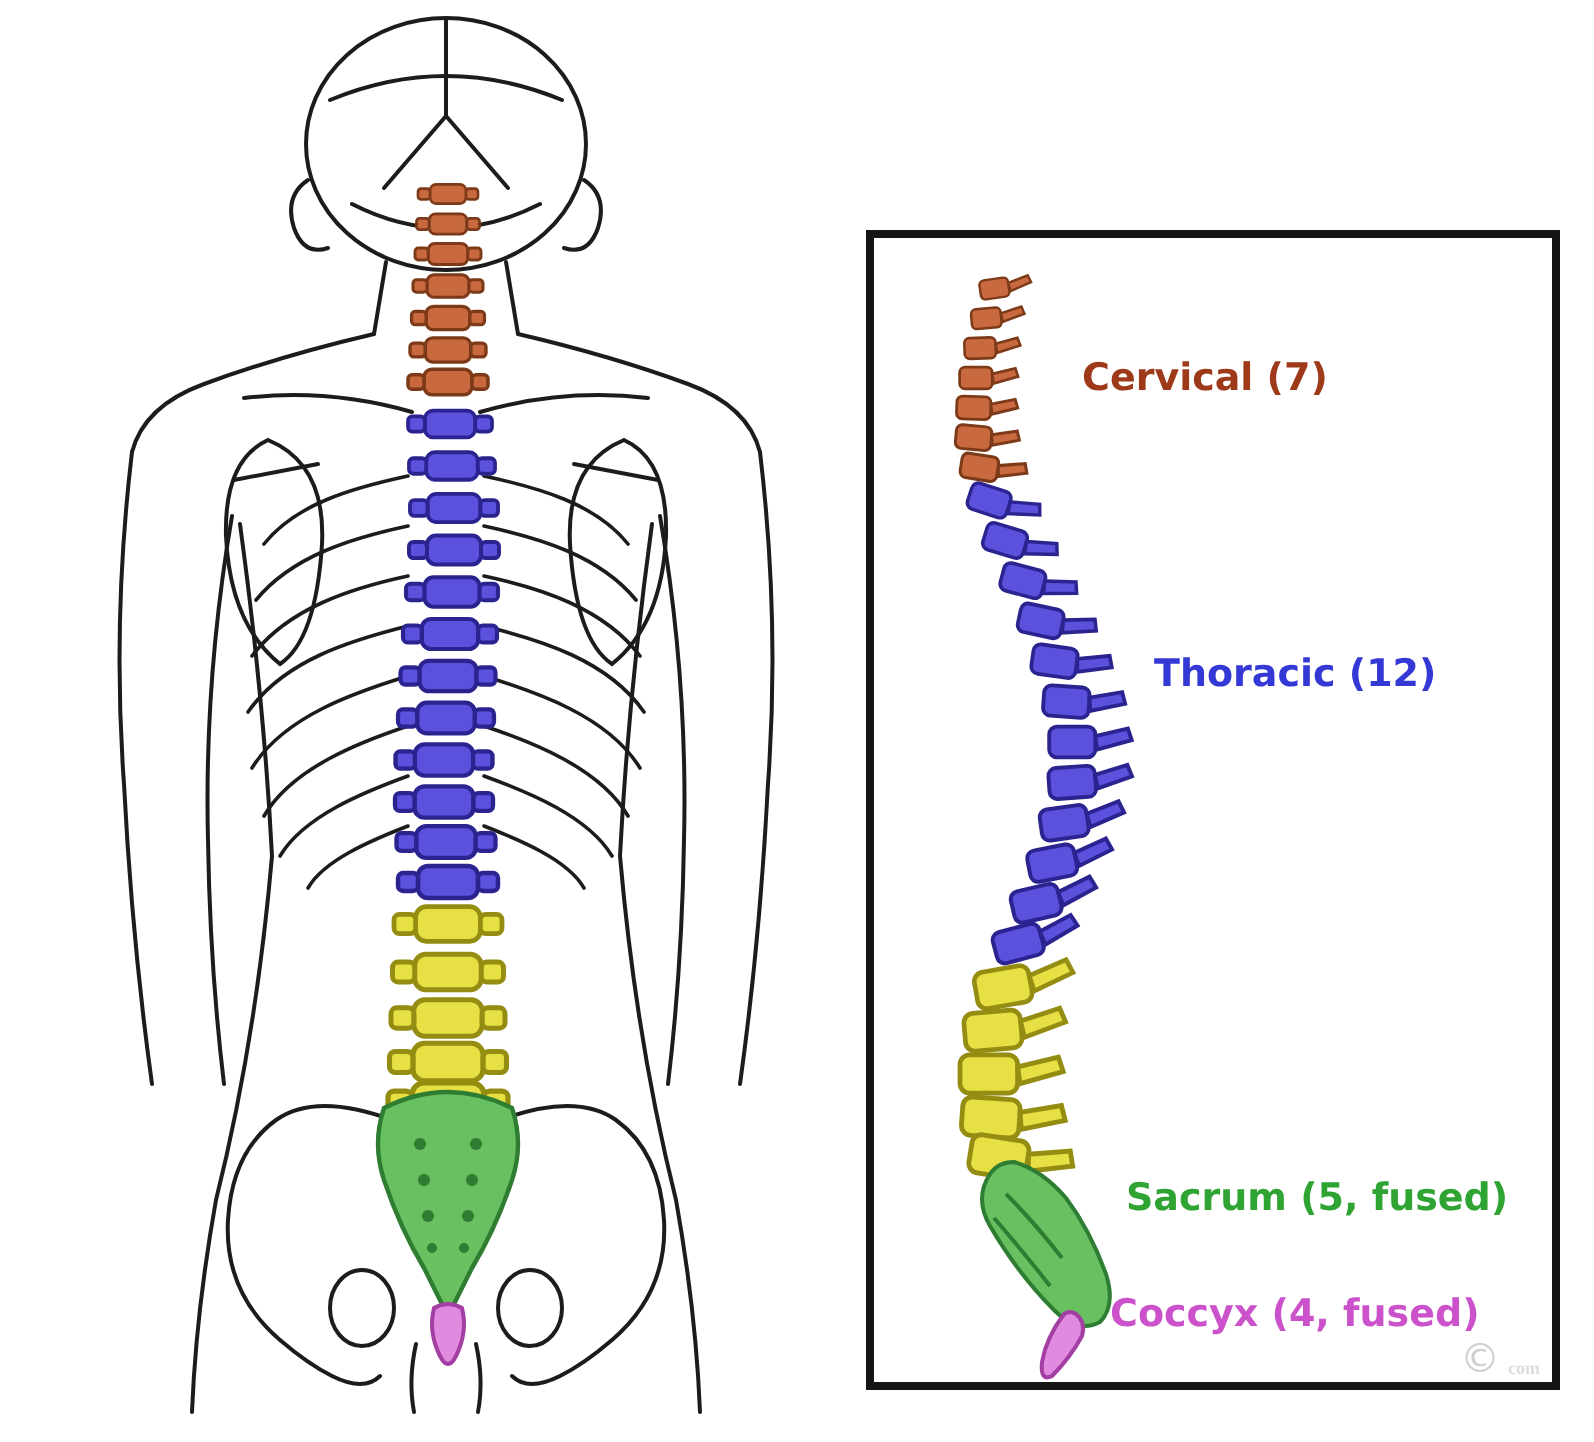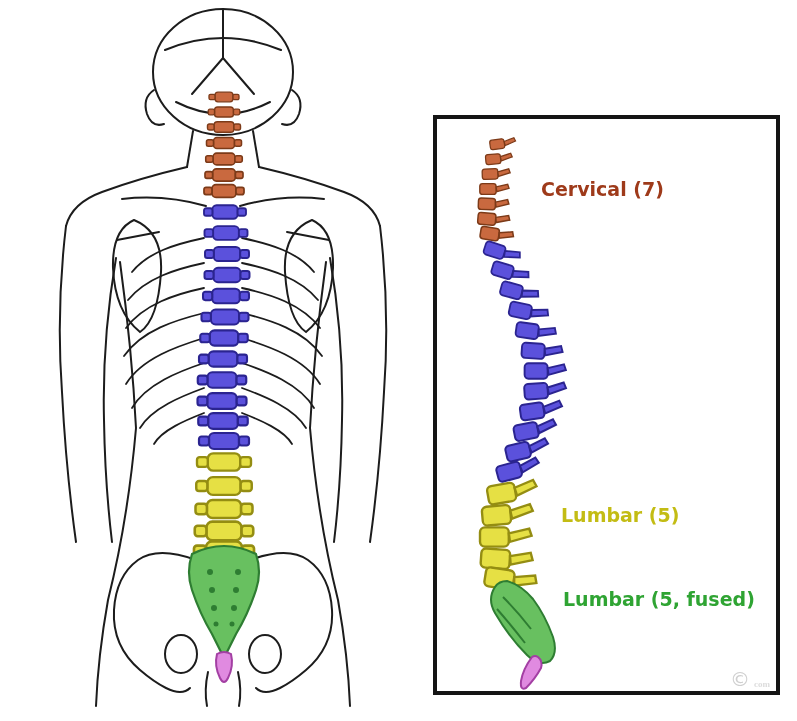--- a/index.html
+++ b/index.html
@@ -210,21 +210,22 @@
         <path d="M66 478 Q80 492 94 510" fill="none"></path>
         <path d="M60 490 Q74 506 88 524" fill="none"></path>
       </g>
 
       <g stroke-width="2" fill="#e08ae0" stroke="#a33fa3">
         <path d="M95 538 Q86 550 84 562 Q83 572 89 569 Q98 560 104 549 Q106 542 101 538 Q98 536 95 538 Z"></path>
       </g>
     </svg>
 
     <div class="lbl lbl-cervical" style="color: rgb(158, 58, 26);">Cervical (7)</div>
-    <div class="lbl lbl-lumbar" style="color: rgb(195, 188, 20);">Lumbar (5)</div>
-    <div class="lbl lbl-sacrum" style="color: rgb(47, 164, 51);">Lumbar (5, fused)</div>
+    <div class="lbl lbl-thoracic" style="color: rgb(52, 56, 212);">Thoracic (12)</div>
+    <div class="lbl lbl-sacrum" style="color: rgb(47, 164, 51);">Sacrum (5, fused)</div>
+    <div class="lbl lbl-coccyx" style="color: rgb(204, 82, 204);">Coccyx (4, fused)</div>
 
     <div class="watermark" style="color: rgb(200, 200, 200);">
       <span class="copy">©</span>
       <span class="tld">com</span>
     </div>
   </div>
 </div>
 
 </body></html>

